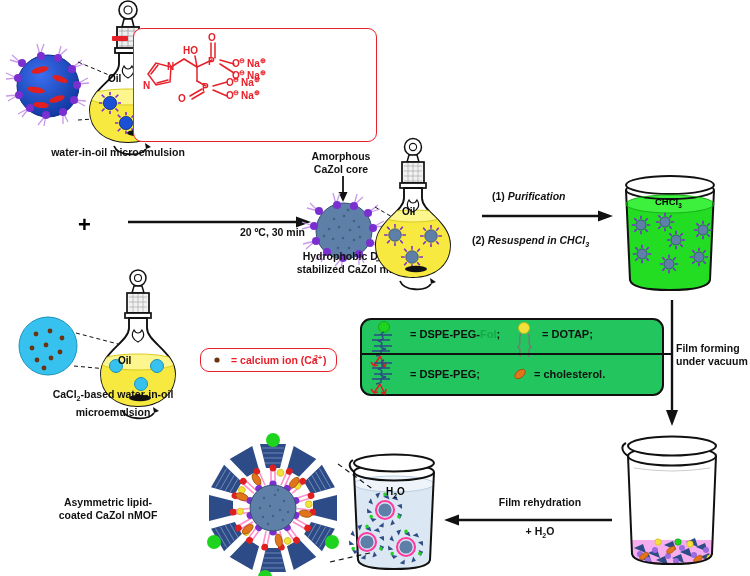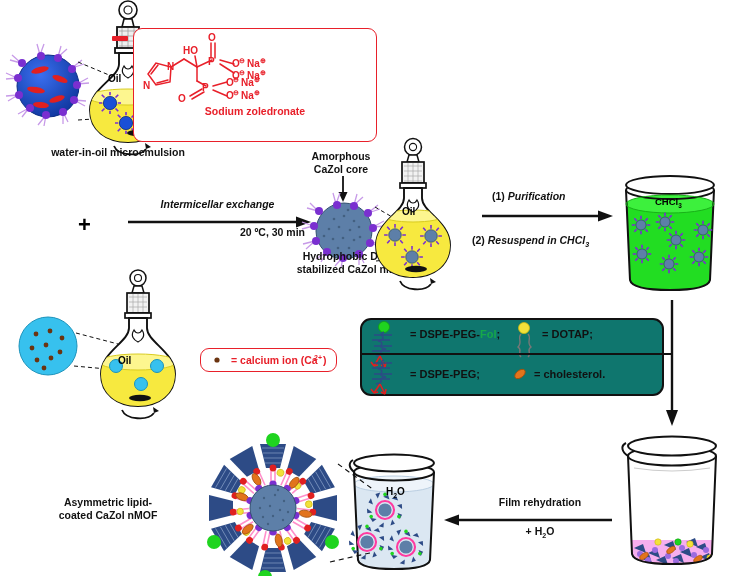--- a/index.html
+++ b/index.html
@@ -6,21 +6,21 @@
   body{width:750px;height:576px;position:relative;overflow:hidden;
        font-family:"Liberation Sans","DejaVu Sans",sans-serif;color:#000;}
   .stage{position:absolute;left:0;top:0;width:750px;height:576px;}
   .abs{position:absolute;}
   .lbl{font-weight:bold;font-size:10.5px;line-height:12.5px;text-align:center;color:#111;}
   .lbl-left{text-align:center;}
   .cond{font-size:10.5px;line-height:13px;font-weight:bold;font-style:italic;color:#111;}
   .cond-n{font-style:normal;}
   .plus{font-size:22px;font-weight:bold;line-height:1;}
   .redbox{border:1.6px solid #e8202a;border-radius:9px;background:#fff;}
-  .blackbox{border:2.2px solid #111;border-radius:11px;background:#0f766e;}
+  .blackbox{border:2.2px solid #111;border-radius:11px;background:#22c55e;}
   .capstxt{font-size:10.5px;font-weight:bold;line-height:13px;text-align:center;color:#e8202a;}
   sub{font-size:.68em;}
   svg{display:block;overflow:visible;}
 </style>
 </head>
 <body>
 
 <div class="stage">
 
   <svg class="abs" style="left:0px;top:0px;" width="200" height="160">
@@ -183,27 +183,25 @@
           <text x="99" y="53" font-size="7">⊖</text>
         <text x="107" y="57">Na</text>
           <text x="120" y="53" font-size="7">⊕</text>
         <text x="92" y="70">O</text>
           <text x="99" y="66" font-size="7">⊖</text>
         <text x="107" y="70">Na</text>
           <text x="120" y="66" font-size="7">⊕</text>
       </g>
     </svg>
     <div class="capstxt" style="margin-top:-4px;">
-      <div>Sodium zoledronate</div>
     </div>
   </div>
 
   <div class="abs plus" style="left:78px;top:214px;">+</div>
 
-  <div class="abs cond" style="left:130px;top:198px;width:175px;text-align:center;">Intermicellar exchange</div>
   <div class="abs cond cond-n" style="left:130px;top:226px;width:175px;text-align:right;">20 ºC, 30 min</div>
   <svg class="abs" style="left:128px;top:214px;" width="185" height="16">
     <path d="M0,8 L170,8" stroke="#111" stroke-width="2.4"></path>
     <path d="M183,8 L168,2.5 L168,13.5 Z" fill="#111"></path>
   </svg>
 
   <svg class="abs" style="left:10px;top:300px;" width="130" height="110">
     <circle cx="38" cy="46" r="29" fill="#37c1ee" stroke="#1d93bb" stroke-width="1"></circle>
     <g fill="#6b3410">
       <circle cx="26" cy="34" r="2.4"></circle>
@@ -249,20 +247,24 @@
     <g>
       <circle cx="36" cy="96" r="6.5" fill="#37c1ee" stroke="#1d93bb" stroke-width="1"></circle>
       <circle cx="77" cy="96" r="6.5" fill="#37c1ee" stroke="#1d93bb" stroke-width="1"></circle>
       <circle cx="61" cy="114" r="6.5" fill="#37c1ee" stroke="#1d93bb" stroke-width="1"></circle>
     </g>
     <ellipse cx="60" cy="128" rx="11" ry="3.2" fill="#111"></ellipse>
     <path d="M42,140 C46,150 68,151 74,143" stroke="#111" stroke-width="1.8" fill="none"></path>
     <path d="M74,143 l-1,-6 l6,4 Z" fill="#111"></path>
   </svg>
 
+  <div class="abs lbl" style="left:18px;top:388px;width:190px;">
+    <div>CaCl<sub>2</sub>-based water-in-oil</div>
+    <div>microemulsion</div>
+  </div>
 
   <div class="abs lbl" style="left:298px;top:150px;width:86px;">
     <div>Amorphous</div>
     <div>CaZol core</div>
   </div>
 
   <div class="abs redbox" style="left:200px;top:348px;width:135px;height:22px;">
     <svg width="135" height="22">
       <circle cx="16" cy="11" r="2.6" fill="#6b3410"></circle>
       <text x="30" y="15" font-family="Liberation Sans, sans-serif" font-size="10.5" font-weight="bold" fill="#e8202a">= calcium ion (Ca</text>
@@ -500,20 +502,24 @@
       <ellipse cx="158" cy="54" rx="6" ry="3.6" fill="#e2741c" stroke="#a34f0a" stroke-width=".9" transform="rotate(-38 158 54)"></ellipse>
       <text x="172" y="58" font-family="Liberation Sans, sans-serif" font-size="11" font-weight="bold" fill="#111">= cholesterol.</text>
     </svg>
   </div>
 
   <svg class="abs" style="left:660px;top:300px;" width="24" height="128">
     <path d="M12,0 L12,112" stroke="#111" stroke-width="2.4"></path>
     <path d="M12,126 l-6,-16 l12,0 Z" fill="#111"></path>
   </svg>
   <svg class="abs" style="left:658px;top:348px;" width="6" height="6"></svg>
+  <div class="abs cond cond-n" style="left:676px;top:342px;width:74px;">
+    <div>Film forming</div>
+    <div>under vacuum</div>
+  </div>
   <svg class="abs" style="left:660px;top:345px;" width="1" height="1"></svg>
 
   <svg class="abs" style="left:659px;top:352px;" width="6" height="4"></svg>
   <svg class="abs" style="left:655px;top:352px;" width="20" height="4">
     <path d="M-295,2 L18,2" stroke="#111" stroke-width="2"></path>
   </svg>
 
   <svg class="abs" style="left:610px;top:432px;" width="130" height="140">
     <clipPath id="clipBeakerF">
       <path d="M18,24 L22,122 Q24,132 62,132 Q100,132 102,122 L106,24 Z"></path>

